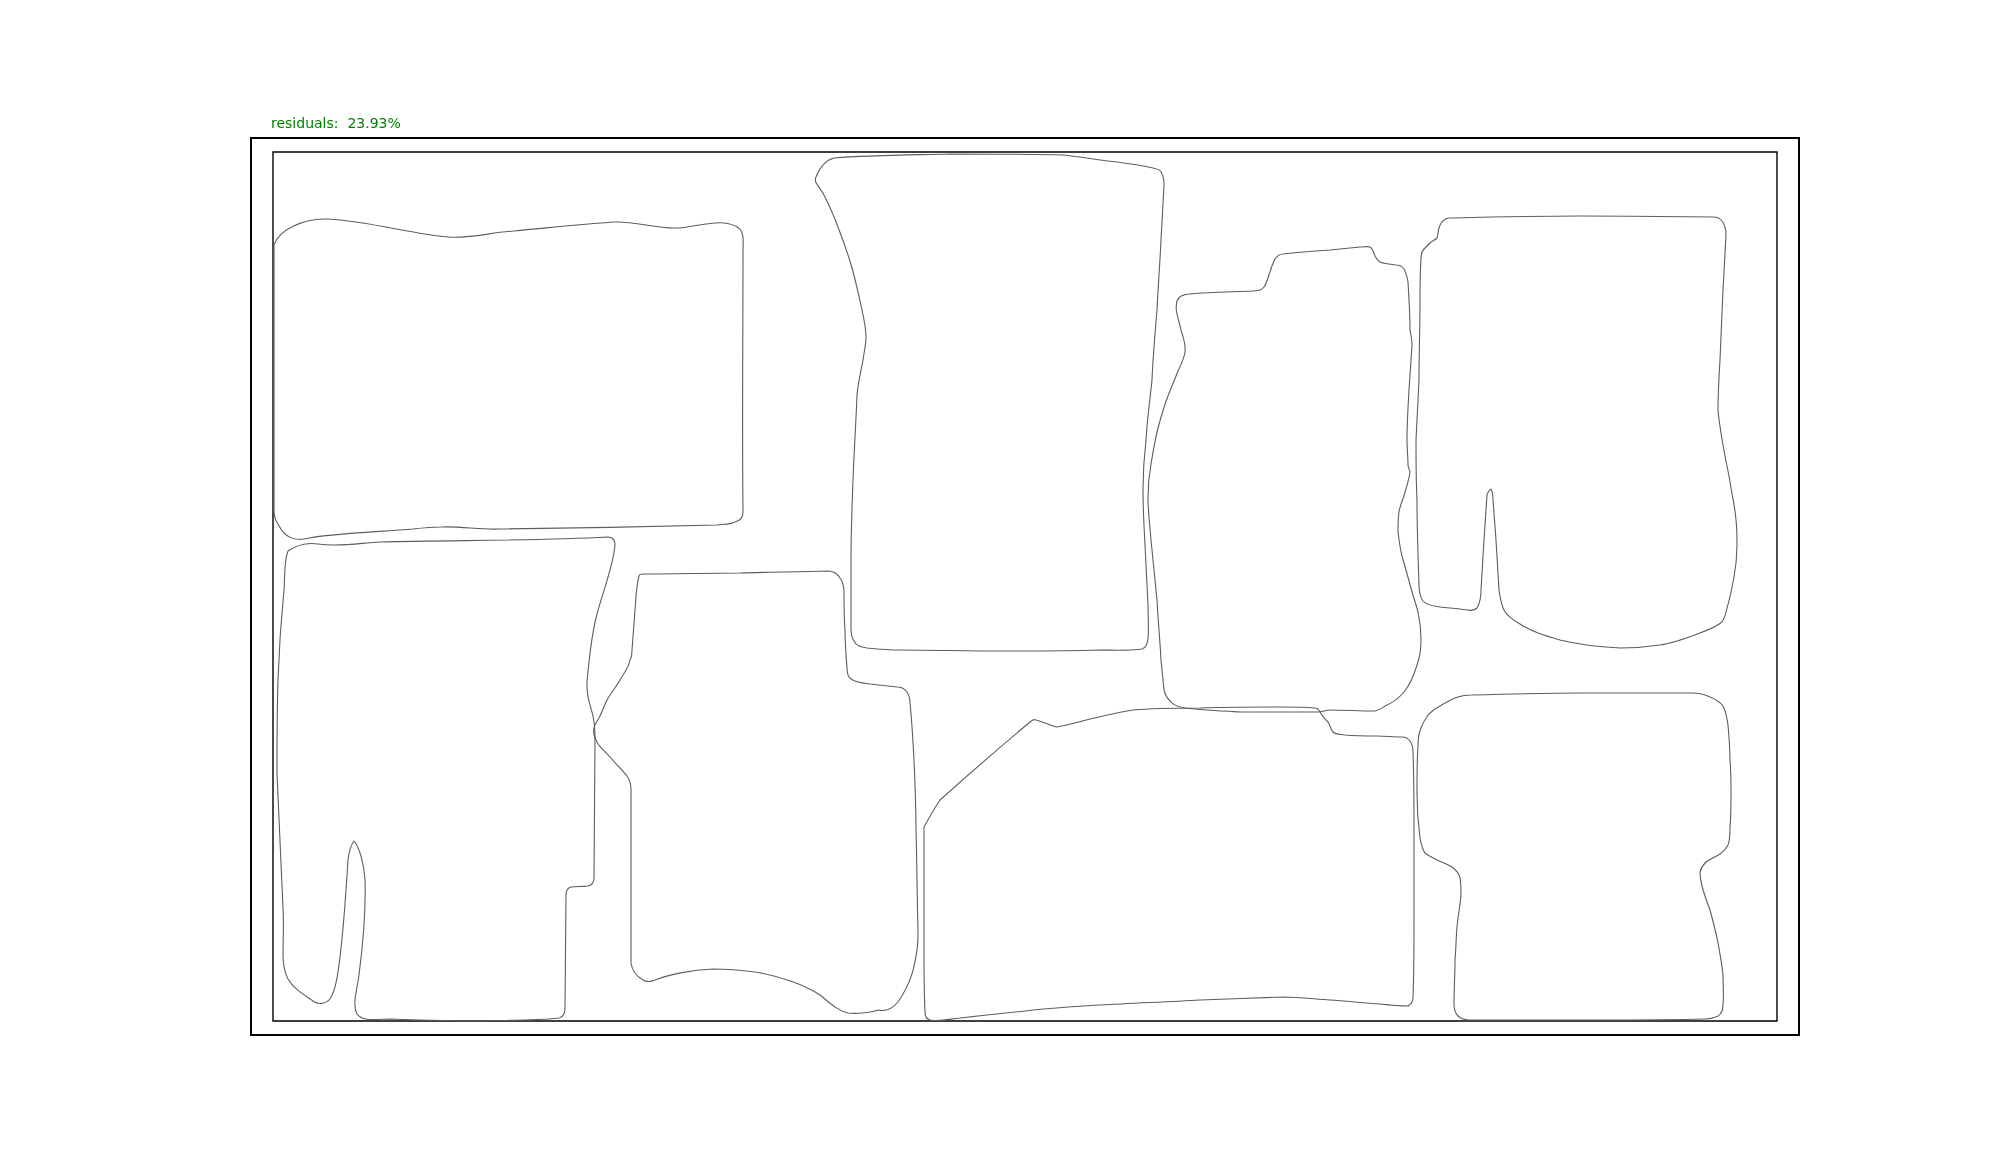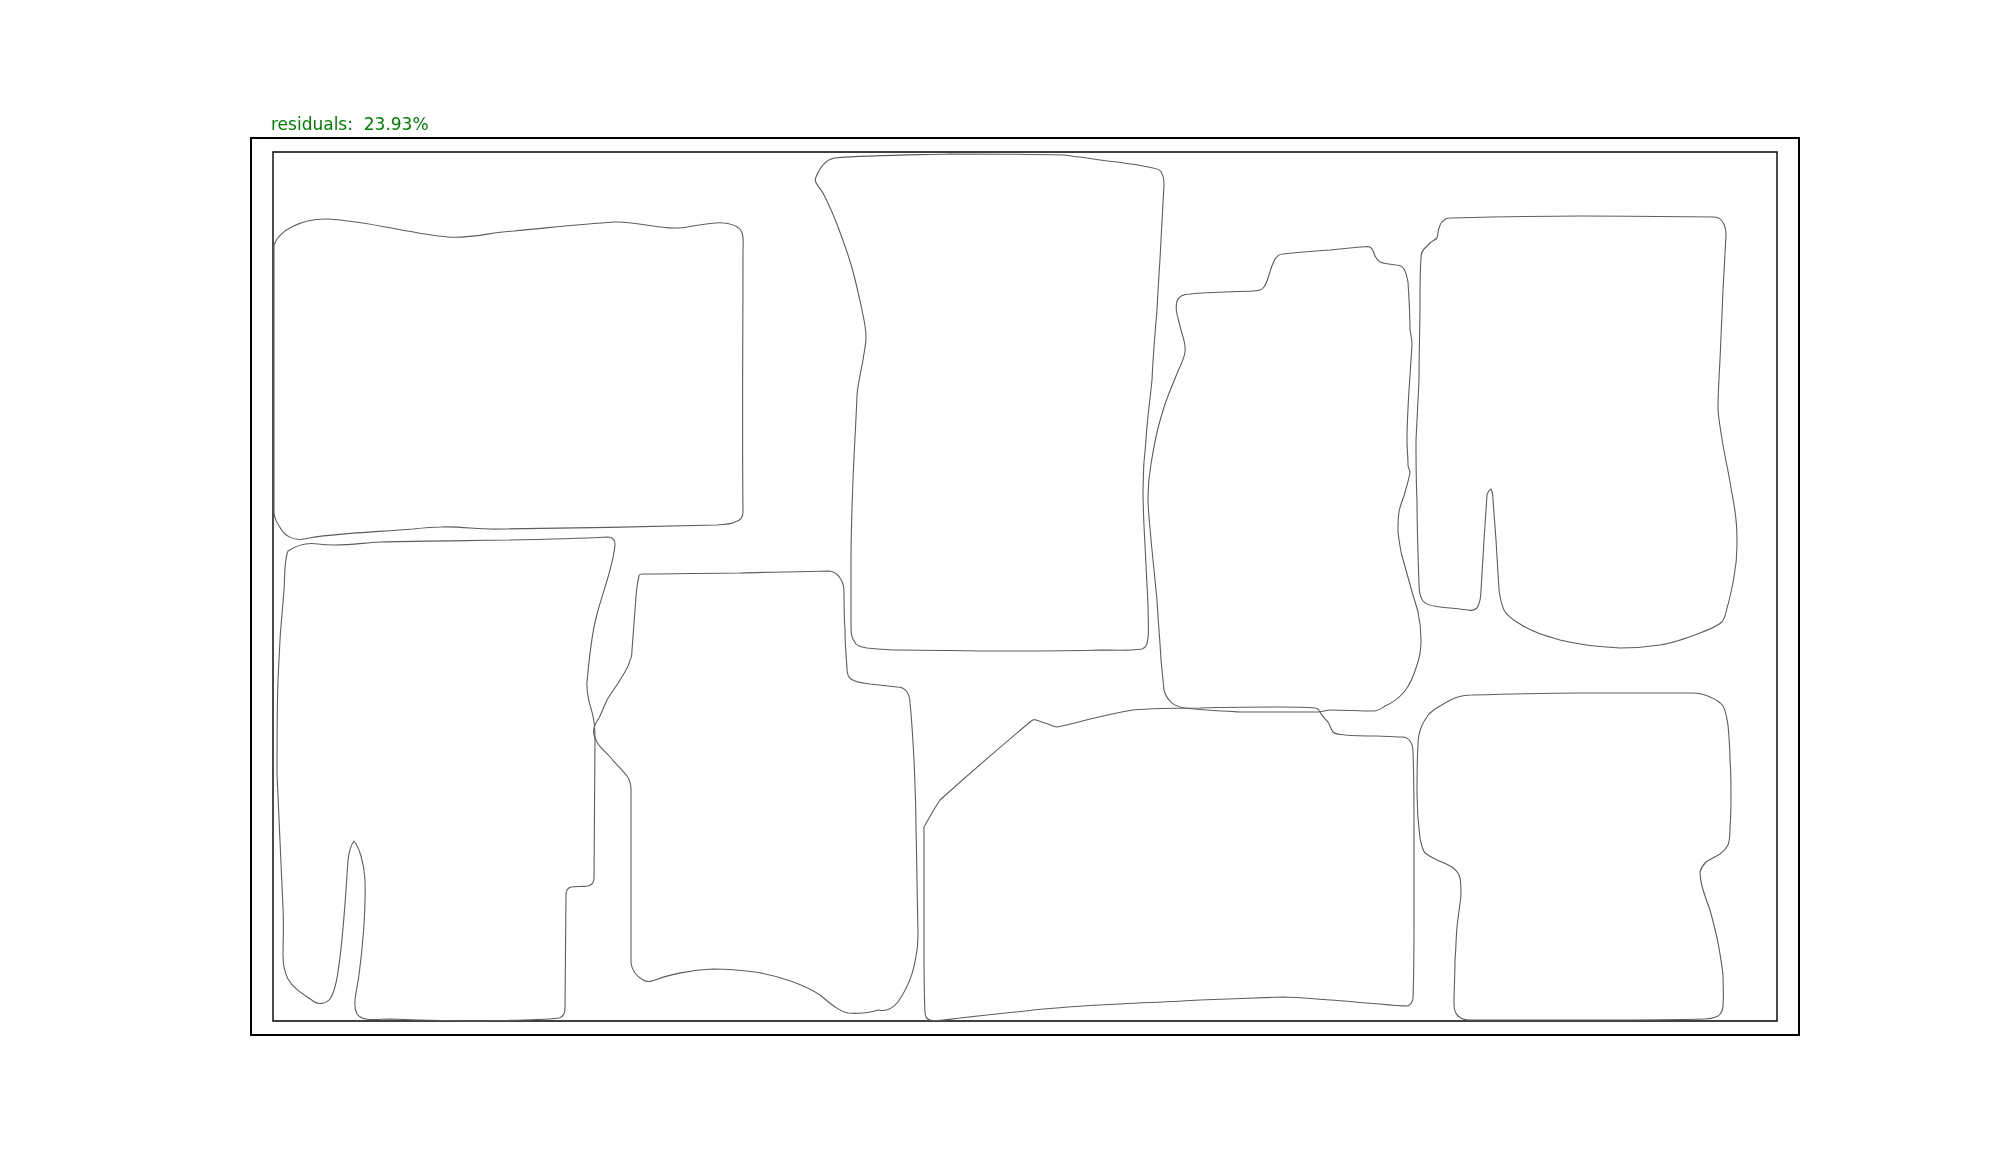--- a/index.html
+++ b/index.html
@@ -12,21 +12,21 @@
     width: 2000px;
     height: 1161px;
     background: #ffffff;
     overflow: hidden;
     font-family: "DejaVu Sans", sans-serif;
   }
   .residuals-label {
     position: absolute;
     left: 271px;
     top: 116px;
-    font-size: 17px;
+    font-size: 14px;
     line-height: 1;
     white-space: pre;
     letter-spacing: 0;
   }
   .plot-svg {
     position: absolute;
     left: 0;
     top: 0;
     width: 2000px;
     height: 1161px;

